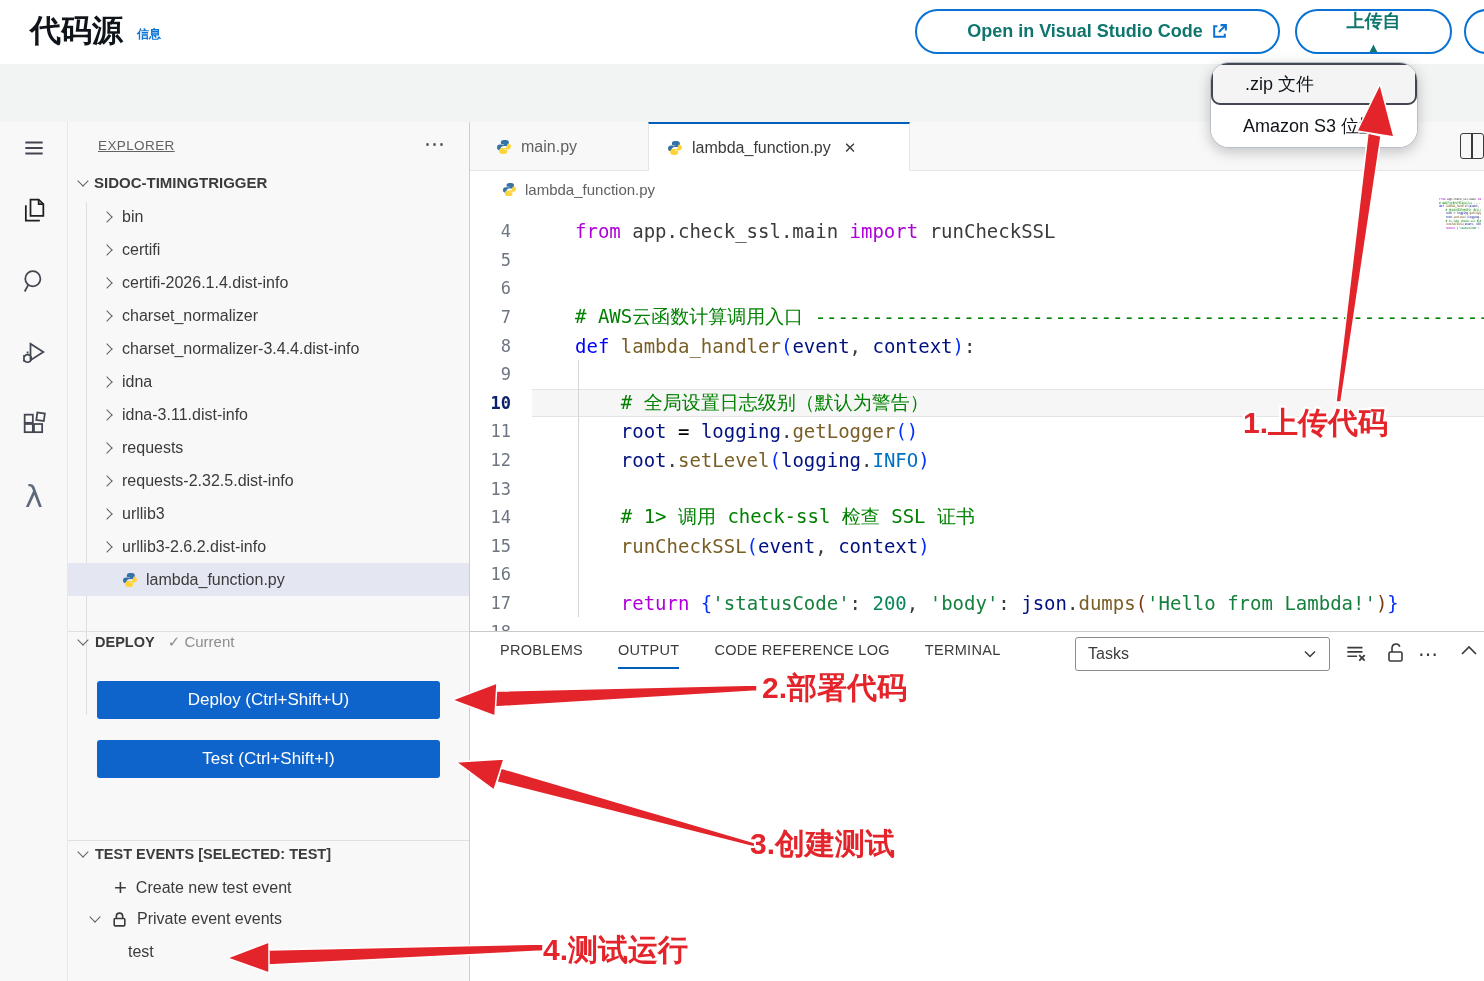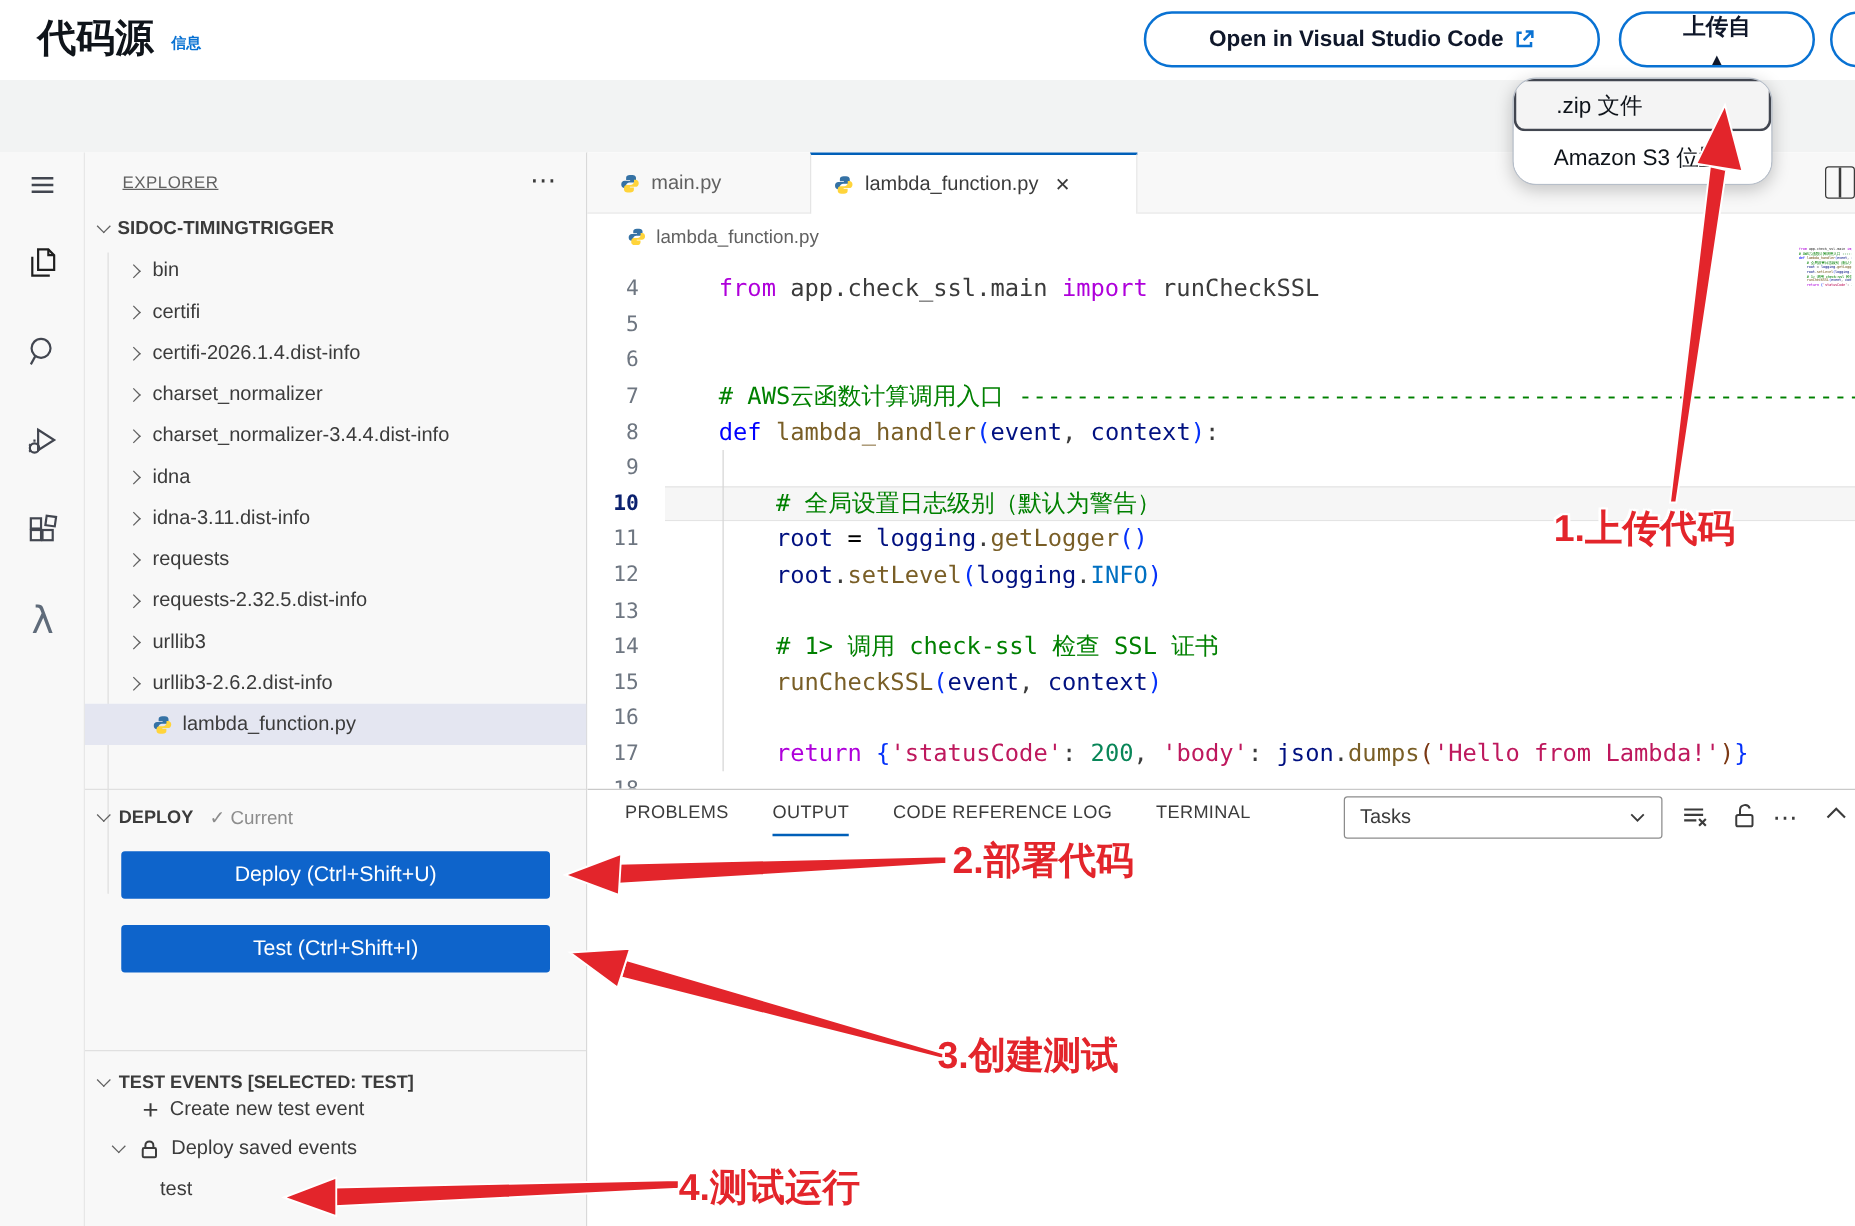--- a/index.html
+++ b/index.html
@@ -6,21 +6,21 @@
   body { background:#ddd; font-family:"Liberation Sans", sans-serif; }
   #app { position:relative; width:1484px; height:981px; background:#fff; overflow:hidden;
          font-family:"Liberation Sans", sans-serif; color:#0f141a; }
 
   
   .hdr { position:absolute; left:0; top:0; width:1484px; height:64px; background:#fff; }
   .hdr-title { position:absolute; left:30px; top:10px; font-size:31px; font-weight:700; color:#0f141a; }
   .hdr-info { position:absolute; left:137px; top:26px; font-size:12px; font-weight:700; color:#0972d3; cursor:pointer; }
   .pill { position:absolute; top:9px; height:45px; border:2px solid #0972d3; border-radius:24px;
           display:flex; align-items:center; justify-content:center; gap:8px;
-          color:#0f172a; font-weight:700; font-size:18px; background:#fff; cursor:pointer; }
+          color:#0f766e; font-weight:700; font-size:18px; background:#fff; cursor:pointer; }
   .pill-vsc { left:915px; width:365px; }
   .pill-up  { left:1295px; width:157px;flex-direction:column; }
   .pill-cut { left:1464px; width:70px; }
   .tri-up { font-size:13px; line-height:1; }
 
   
   .graybar { position:absolute; left:0; top:64px; width:1484px; height:58px; background:#f2f3f3; }
   .navarrow { position:absolute; top:78px; font-size:27px; color:#5f6b7a; cursor:pointer; font-family:"DejaVu Sans",sans-serif; }
   .searchbox { position:absolute; left:513px; top:79px; width:590px; height:32px; background:#ececec;
                border:1px solid #d9dde1; border-radius:9px; display:flex; align-items:center; justify-content:center;
@@ -43,21 +43,21 @@
   .trow { height:33px; display:flex; align-items:center; padding-left:32px; gap:8px; font-size:16px; color:#3b3b3b; cursor:pointer; }
   .trow.sel { background:#e4e6f1; }
   .tguide { position:absolute; left:18px; top:80px; width:1px; height:513px; background:#dedede; }
 
   .chev { width:14px; height:14px; position:relative; flex:0 0 14px; }
   .chev::before { content:''; position:absolute; left:3px; top:3px; width:7px; height:7px;
                   border-right:1.6px solid #616161; border-bottom:1.6px solid #616161; transform:rotate(-45deg); }
   .chev.d::before { transform:rotate(45deg); left:3px; top:1px; }
 
   .sect-div { position:absolute; left:0; width:401px; height:1px; background:#e0e0e0; }
-  .sect-hdr { position:absolute; left:8px; display:flex; align-items:center; gap:5px;margin-top:12px; }
+  .sect-hdr { position:absolute; left:8px; display:flex; align-items:center; gap:5px; }
   .sect-title { font-size:14.5px; font-weight:700; color:#3b3b3b; }
   .sect-status { font-size:15px; color:#8c8c8c; margin-left:8px; }
   .bluebtn { position:absolute; left:29px; width:343px; height:38px; background:#0e64cb; color:#fff;
              border:none; border-radius:3px; font-size:17px; font-family:"Liberation Sans",sans-serif; cursor:pointer; }
   .terow { position:absolute; display:flex; align-items:center; gap:9px; font-size:16px; color:#3b3b3b; cursor:pointer; }
   .plus { font-size:22px; font-weight:400; color:#3b3b3b; line-height:1; }
 
   
   .edcol { position:absolute; left:470px; top:122px; width:1014px; height:859px; background:#fff; }
   .tabbar { position:absolute; left:0; top:0; width:1014px; height:49px; background:#f8f8f8; border-bottom:1px solid #e5e5e5; }
@@ -72,21 +72,21 @@
 
   .codewrap { position:absolute; left:0; top:86px; width:1014px; height:423px; background:#fff; overflow:hidden; }
   .cl { display:flex; height:28.6px; align-items:center; font-family:"DejaVu Sans Mono",monospace; font-size:19px; white-space:pre; }
   .cl .gut { flex:0 0 62px; text-align:right; padding-right:21px; color:#6e7681; font-size:17px; }
   .cl .cbody { flex:1; height:100%; display:flex; align-items:center; padding-left:43px; }
   .cl.cur .gut { color:#0b216f; font-weight:700; }
   .cl.cur .cbody { background:#f6f6f6; box-shadow:inset 0 1px 0 #e4e4e4, inset 0 -1px 0 #e4e4e4; }
   .indent-guide { position:absolute; left:108px; top:152px; width:1px; height:257px; background:#d6d6d6; }
 
   .tk-kw{color:#af00db} .tk-kwb{color:#0000ff} .tk-com{color:#008000} .tk-fn{color:#795e26}
-  .tk-var{color:#001080} .tk-cst{color:#0070c1} .tk-num{color:#098658} .tk-str{color:#be185d}
+  .tk-var{color:#001080} .tk-cst{color:#0070c1} .tk-num{color:#098658} .tk-str{color:#15803d}
   .tk-br{color:#0431fa} .tk-br2{color:#7b3814} .tk-pl{color:#3b3b3b} .tk-op{color:#000}
 
   .minimap { position:absolute; left:969px; top:76px; width:42px; height:130px; overflow:hidden; }
   .mline { font-family:"DejaVu Sans Mono",monospace; font-size:3px; line-height:3.6px; white-space:pre; letter-spacing:-.2px; }
 
   
   .panel { position:absolute; left:0; top:509px; width:1014px; height:350px; background:#fff; border-top:1px solid #c9c9c9; }
   .ptabs { position:absolute; left:30px; top:10px; display:flex; gap:35px; }
   .ptab { font-size:14.5px; color:#3b3b3b; letter-spacing:.3px; padding-bottom:9px; cursor:pointer;text-align:center; }
   .ptab.active { border-bottom:2px solid #005fb8; }
@@ -269,21 +269,21 @@
       <span>Create new test event</span>
     </div>
     <div class="terow" style="left:20px; top:788px">
       <span class="chev d"></span>
       <span>
         <svg class="ic" width="17" height="17" viewBox="0 0 16 16" fill="none" stroke="#3b3b3b" stroke-width="1.5">
             <rect x="3" y="7" width="10" height="7" rx="1"></rect>
             <path d="M5 7V5a3 3 0 0 1 6 0v2"></path>
           </svg>
       </span>
-      <span>Deploy saved events</span>
+      <span>Private event events</span>
     </div>
     <div class="terow" style="left:60px; top:821px">
       <span>test</span>
     </div>
   </div>
 
   <div class="edcol">
     <div class="tabbar">
       <div class="tab" style="left:8px; width:162px">
         <svg class="ic" width="16" height="16" viewBox="0 0 16 16">

